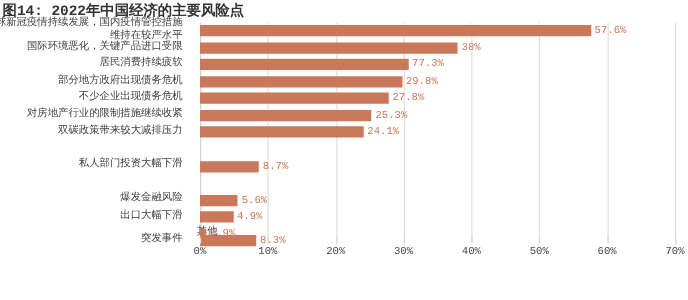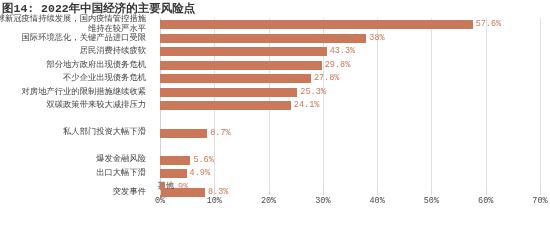--- a/index.html
+++ b/index.html
@@ -148,21 +148,21 @@
             <span class="l2">国际环境恶化，关键产品进口受限</span>
           </div>
           <div class="bar" style="width: 206.286px; top: 2.26923px;"></div>
           <div class="bar-value" style="left: 209.286px; top: 0.269231px;">38%</div>
         </div>
         <div class="row" style="top: 27.0769px; height: 13.5385px;">
           <div class="cat-label" style="top: 0.969231px;">
             <span class="l2">居民消费持续疲软</span>
           </div>
           <div class="bar" style="width: 166.657px; top: 2.26923px;"></div>
-          <div class="bar-value" style="left: 169.657px; top: 0.269231px;">43.3%</div>
+          <div class="bar-value" style="left: 169.657px; top: 0.269231px;">77.3%</div>
         </div>
         <div class="row" style="top: 40.6154px; height: 13.5385px;">
           <div class="cat-label" style="top: 0.969231px;">
             <span class="l2">部分地方政府出现债务危机</span>
           </div>
           <div class="bar" style="width: 161.771px; top: 2.26923px;"></div>
           <div class="bar-value" style="left: 164.771px; top: 0.269231px;">29.8%</div>
         </div>
         <div class="row" style="top: 54.1538px; height: 13.5385px;">
           <div class="cat-label" style="top: 0.969231px;">

